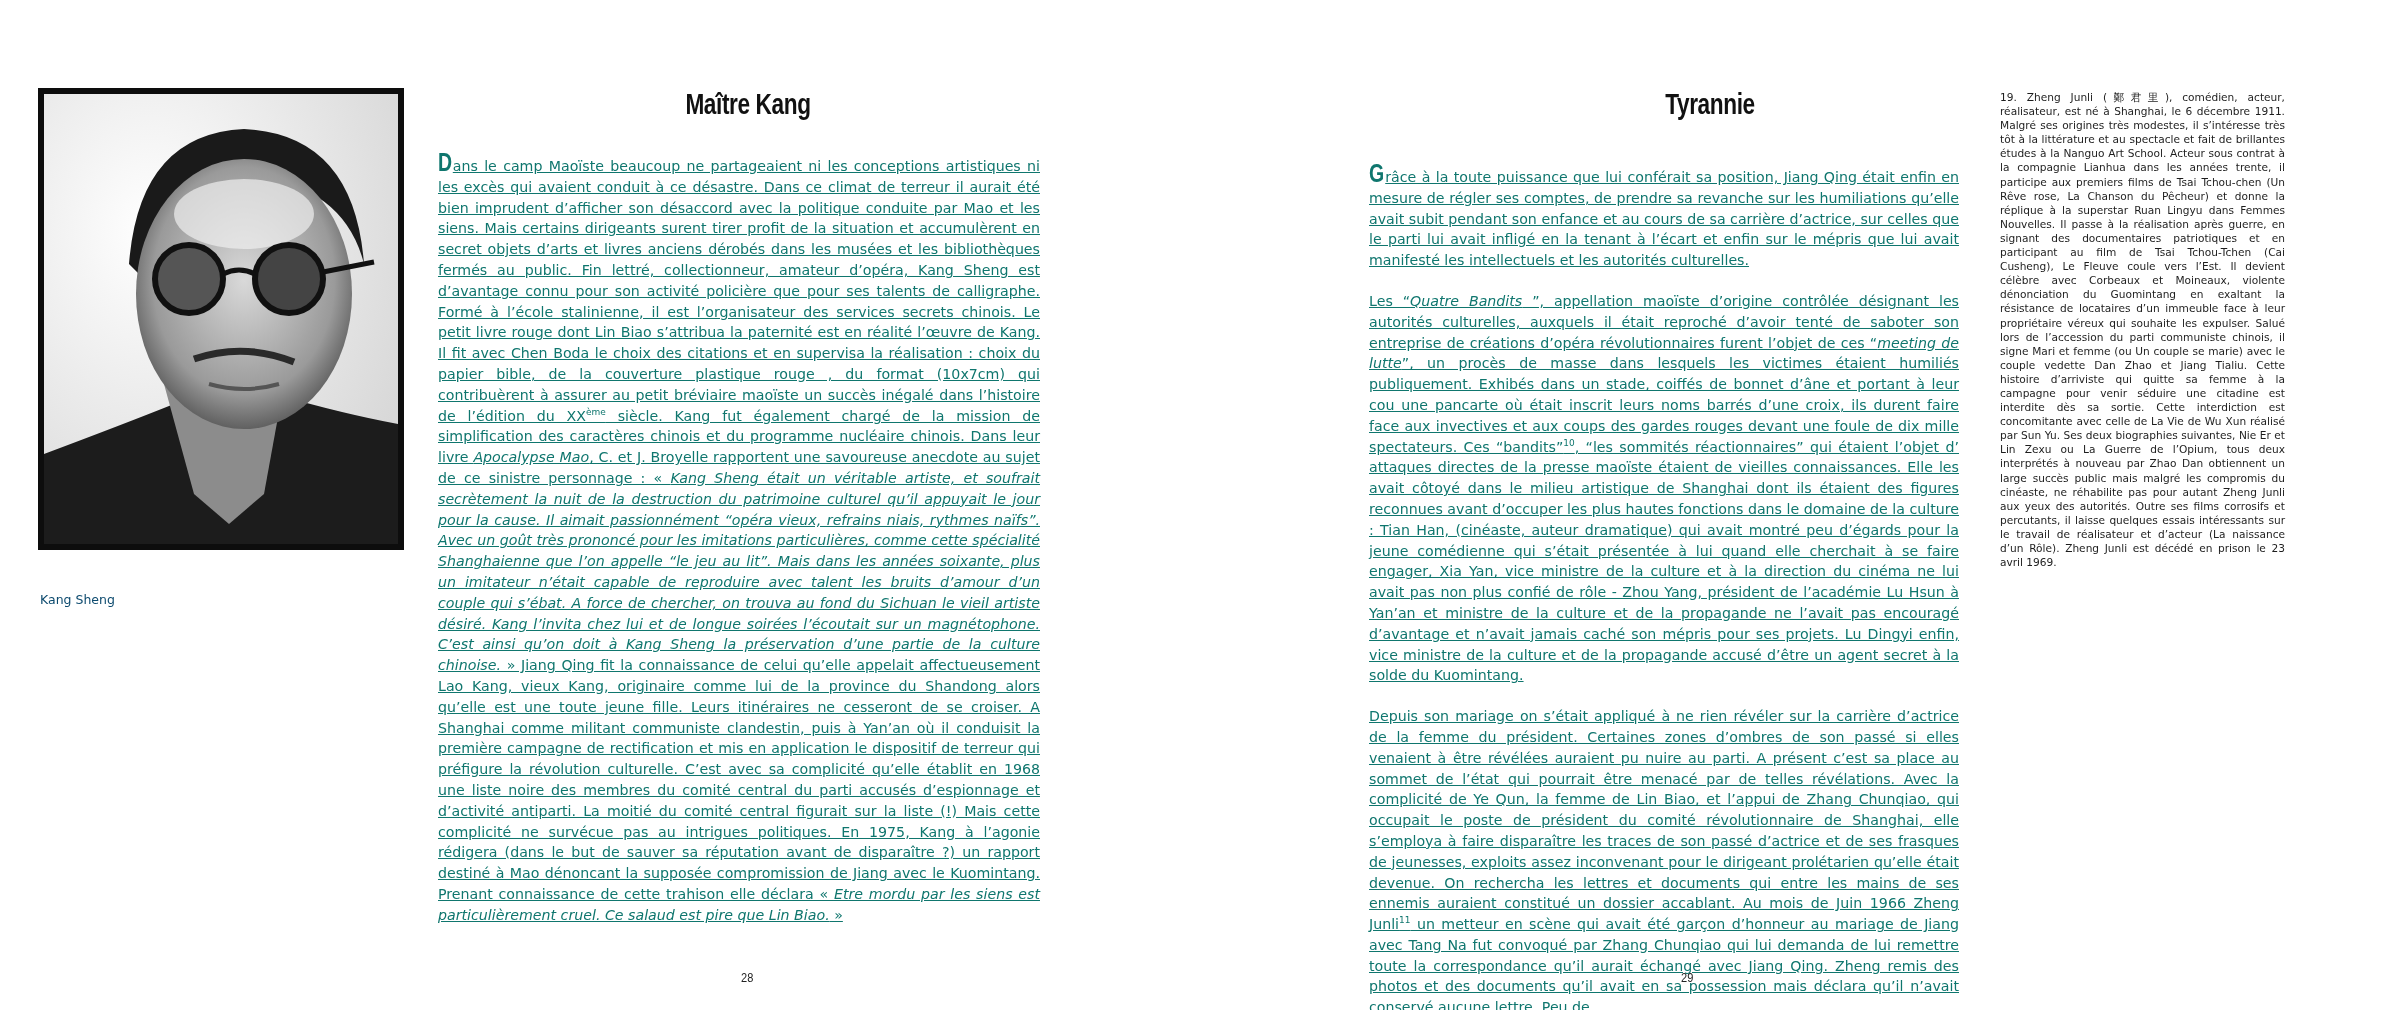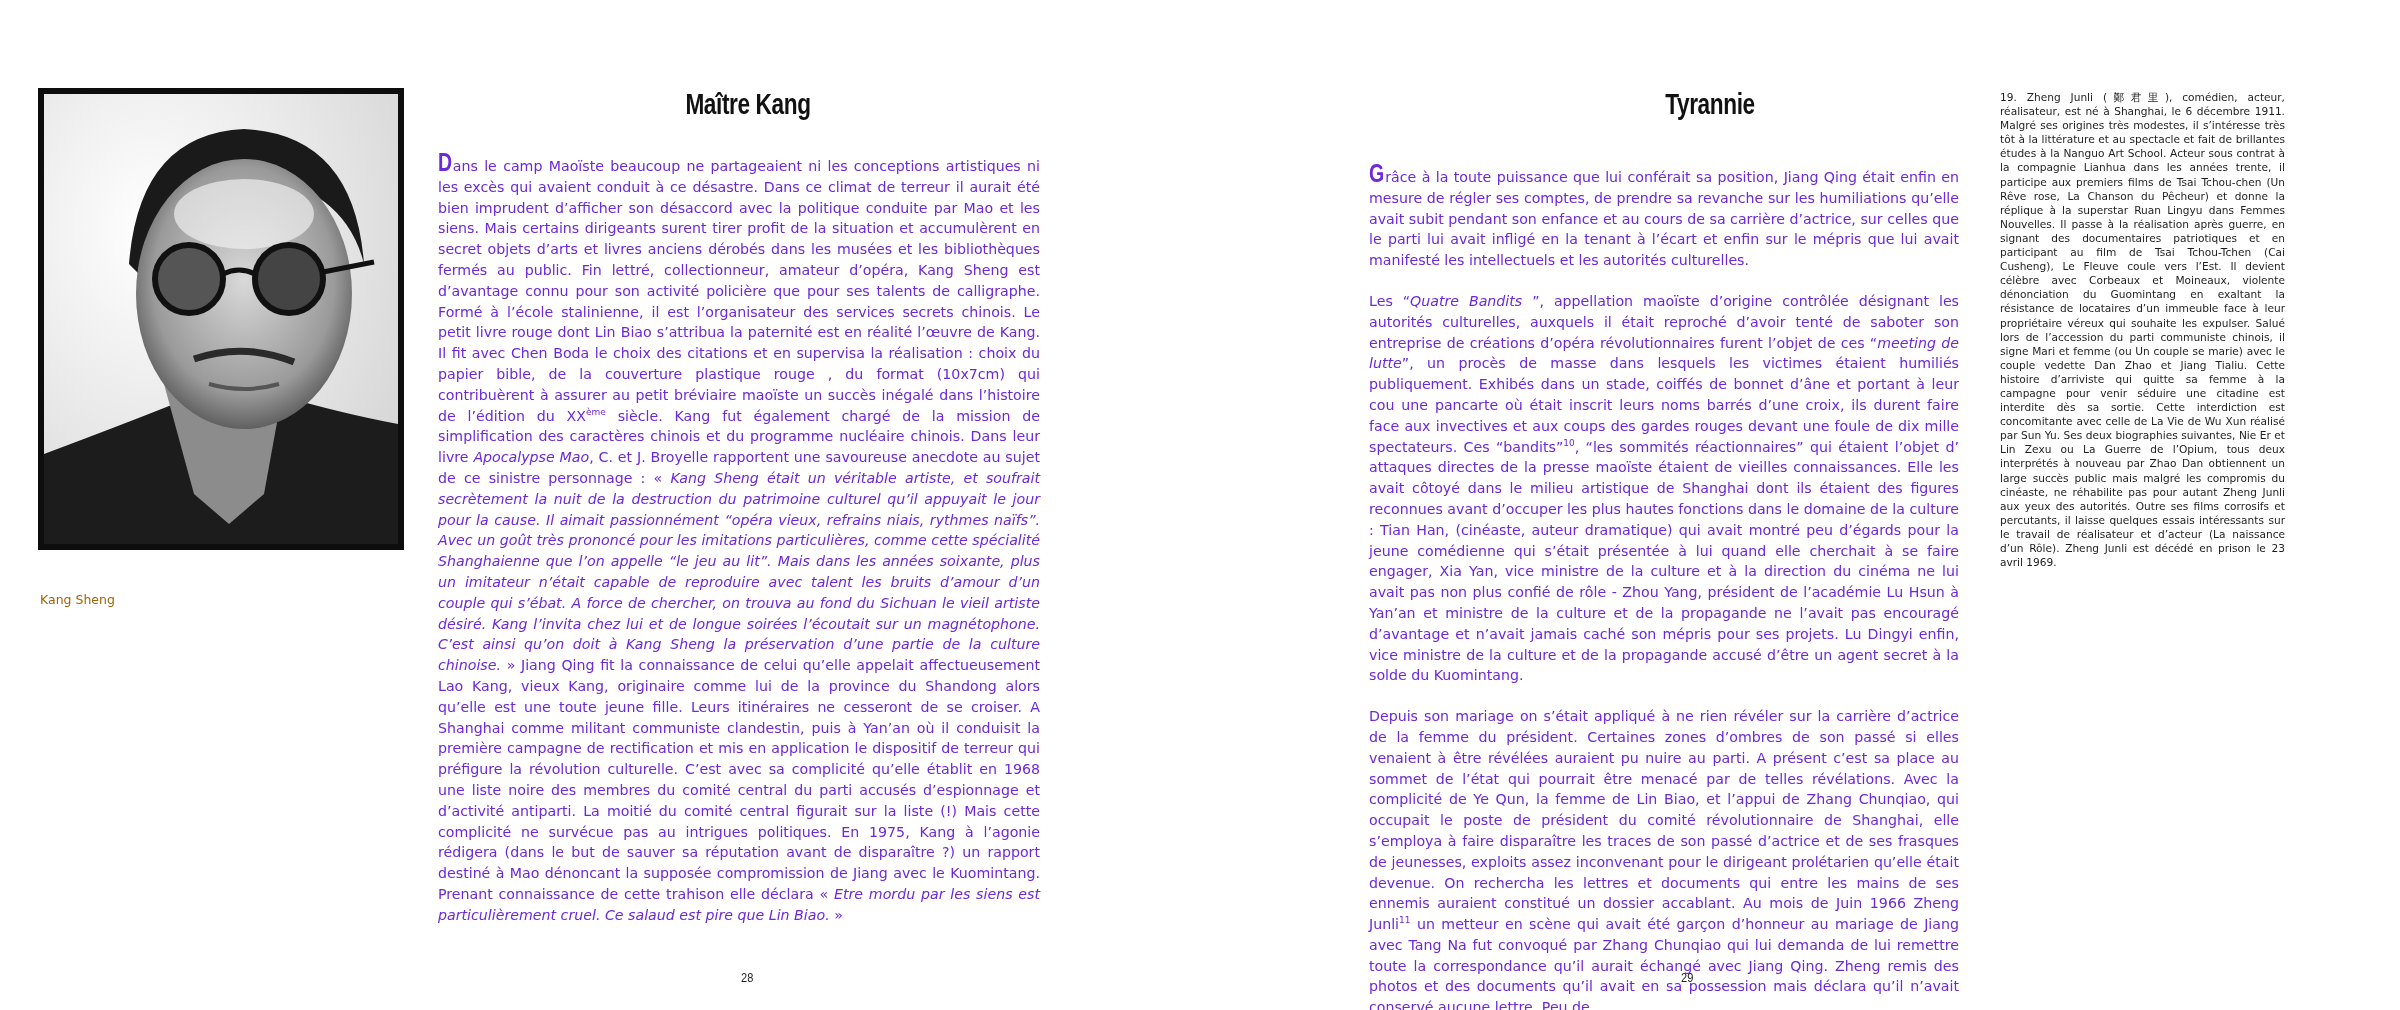--- a/index.html
+++ b/index.html
@@ -5,29 +5,29 @@
   html, body { margin:0; padding:0; background:#ffffff; }
   body { width:2400px; height:1010px; position:relative; overflow:hidden; color:#1a1a1a;
          font-family:"DejaVu Sans", sans-serif; }
   .page { position:absolute; top:0; height:1010px; }
   #page-left { left:0; width:1200px; }
   #page-right { left:1260px; width:1200px; }
 
   .photo-frame { position:absolute; left:38px; top:88px; width:354px; height:450px;
                  border:6px solid #0d0d0d; background:#f4f4f4; overflow:hidden; }
   .photo-frame svg { display:block; width:100%; height:100%; }
-  .photo-caption { position:absolute; left:40px; top:592px; font-size:12.5px; color:#a16207; }
+  .photo-caption { position:absolute; left:40px; top:592px; font-size:12.5px; color:#0c4a6e; }
 
   .title { position:absolute; font-family:"Liberation Sans", sans-serif; font-weight:bold;
            font-size:29px; letter-spacing:-0.5px; transform:scaleX(0.78); transform-origin:center; color:#111; }
   #title-left { left:598px; width:300px; top:88px; text-align:center; }
   #title-right { left:1500px; width:300px; top:88px; text-align:center; }
 
   .body-text { position:absolute; font-family:"DejaVu Sans", sans-serif; font-size:14.2px; line-height:20.8px;
-               text-align:justify; color:#6d28d9; }
+               text-align:justify; color:#0f766e;text-decoration:underline; }
   #body-left { left:438px; top:155px; width:602px; }
   #body-right { left:1369px; top:166px; width:590px; }
   .body-text p { margin:0 0 20px 0; }
   .body-text em { font-style:italic;margin-top:48px; }
   .dropcap { font-family:"Liberation Sans", sans-serif; font-weight:bold; font-size:26px; line-height:14px;
              transform:scaleX(0.75); display:inline-block; margin-right:-4px; transform-origin:left; }
   sup { font-size:9px; line-height:0; }
 
   .footnote { position:absolute; left:2000px; top:90px; width:285px; font-size:10.6px; line-height:14.1px;
               text-align:justify; color:#1d1d1d; font-family:"DejaVu Sans", sans-serif; }

